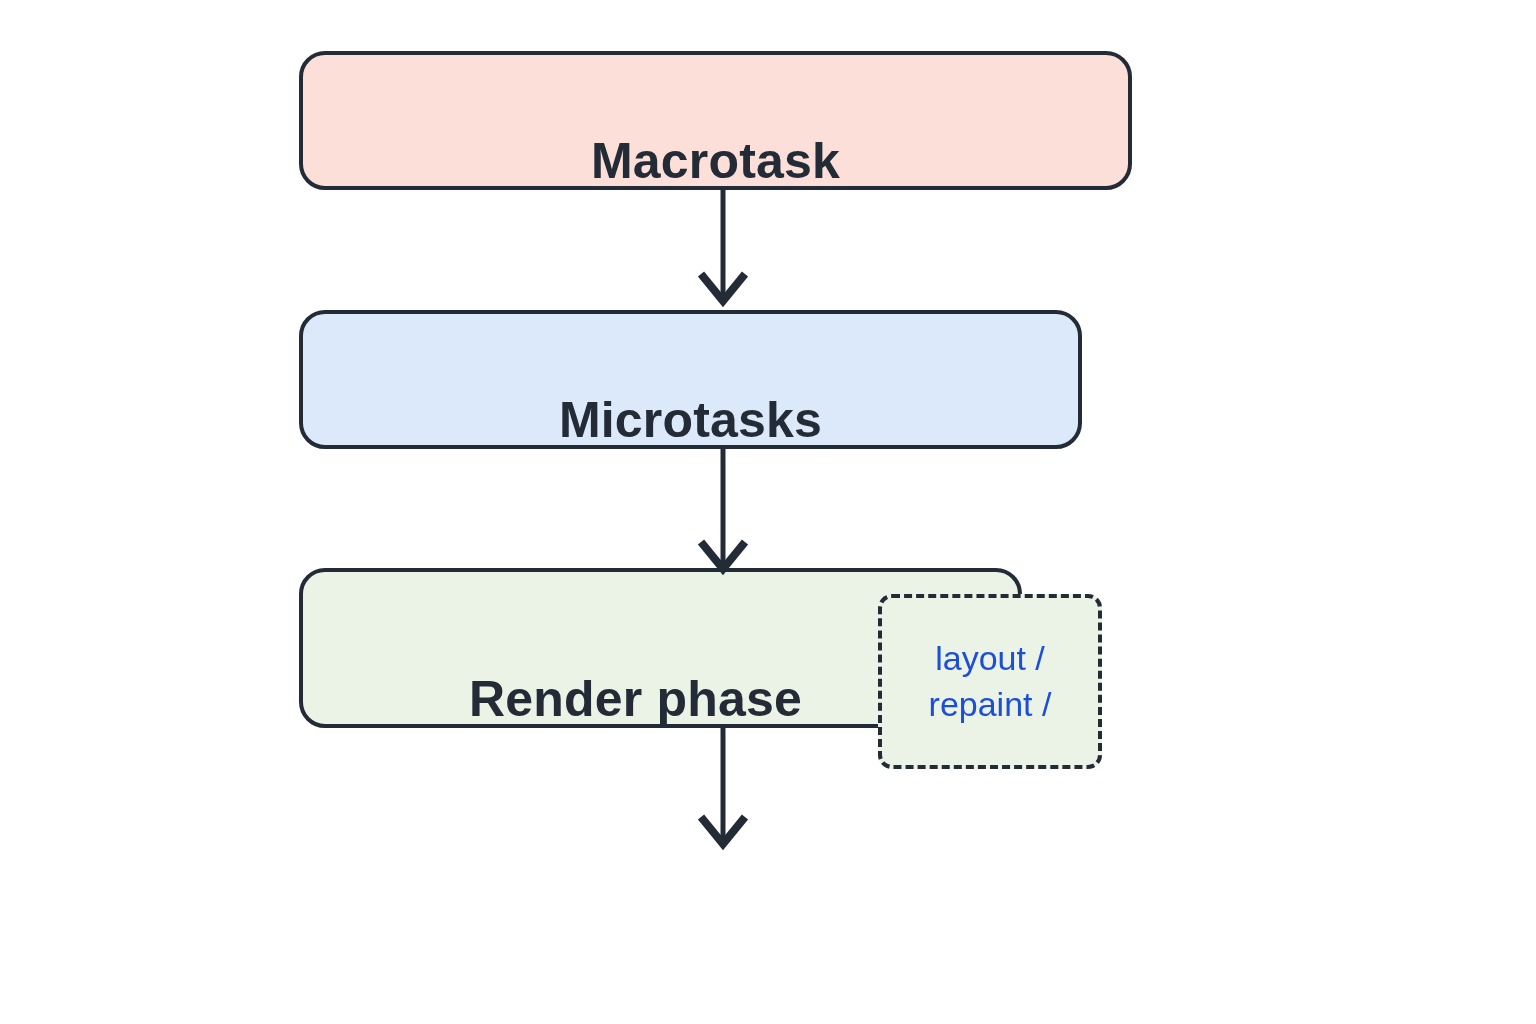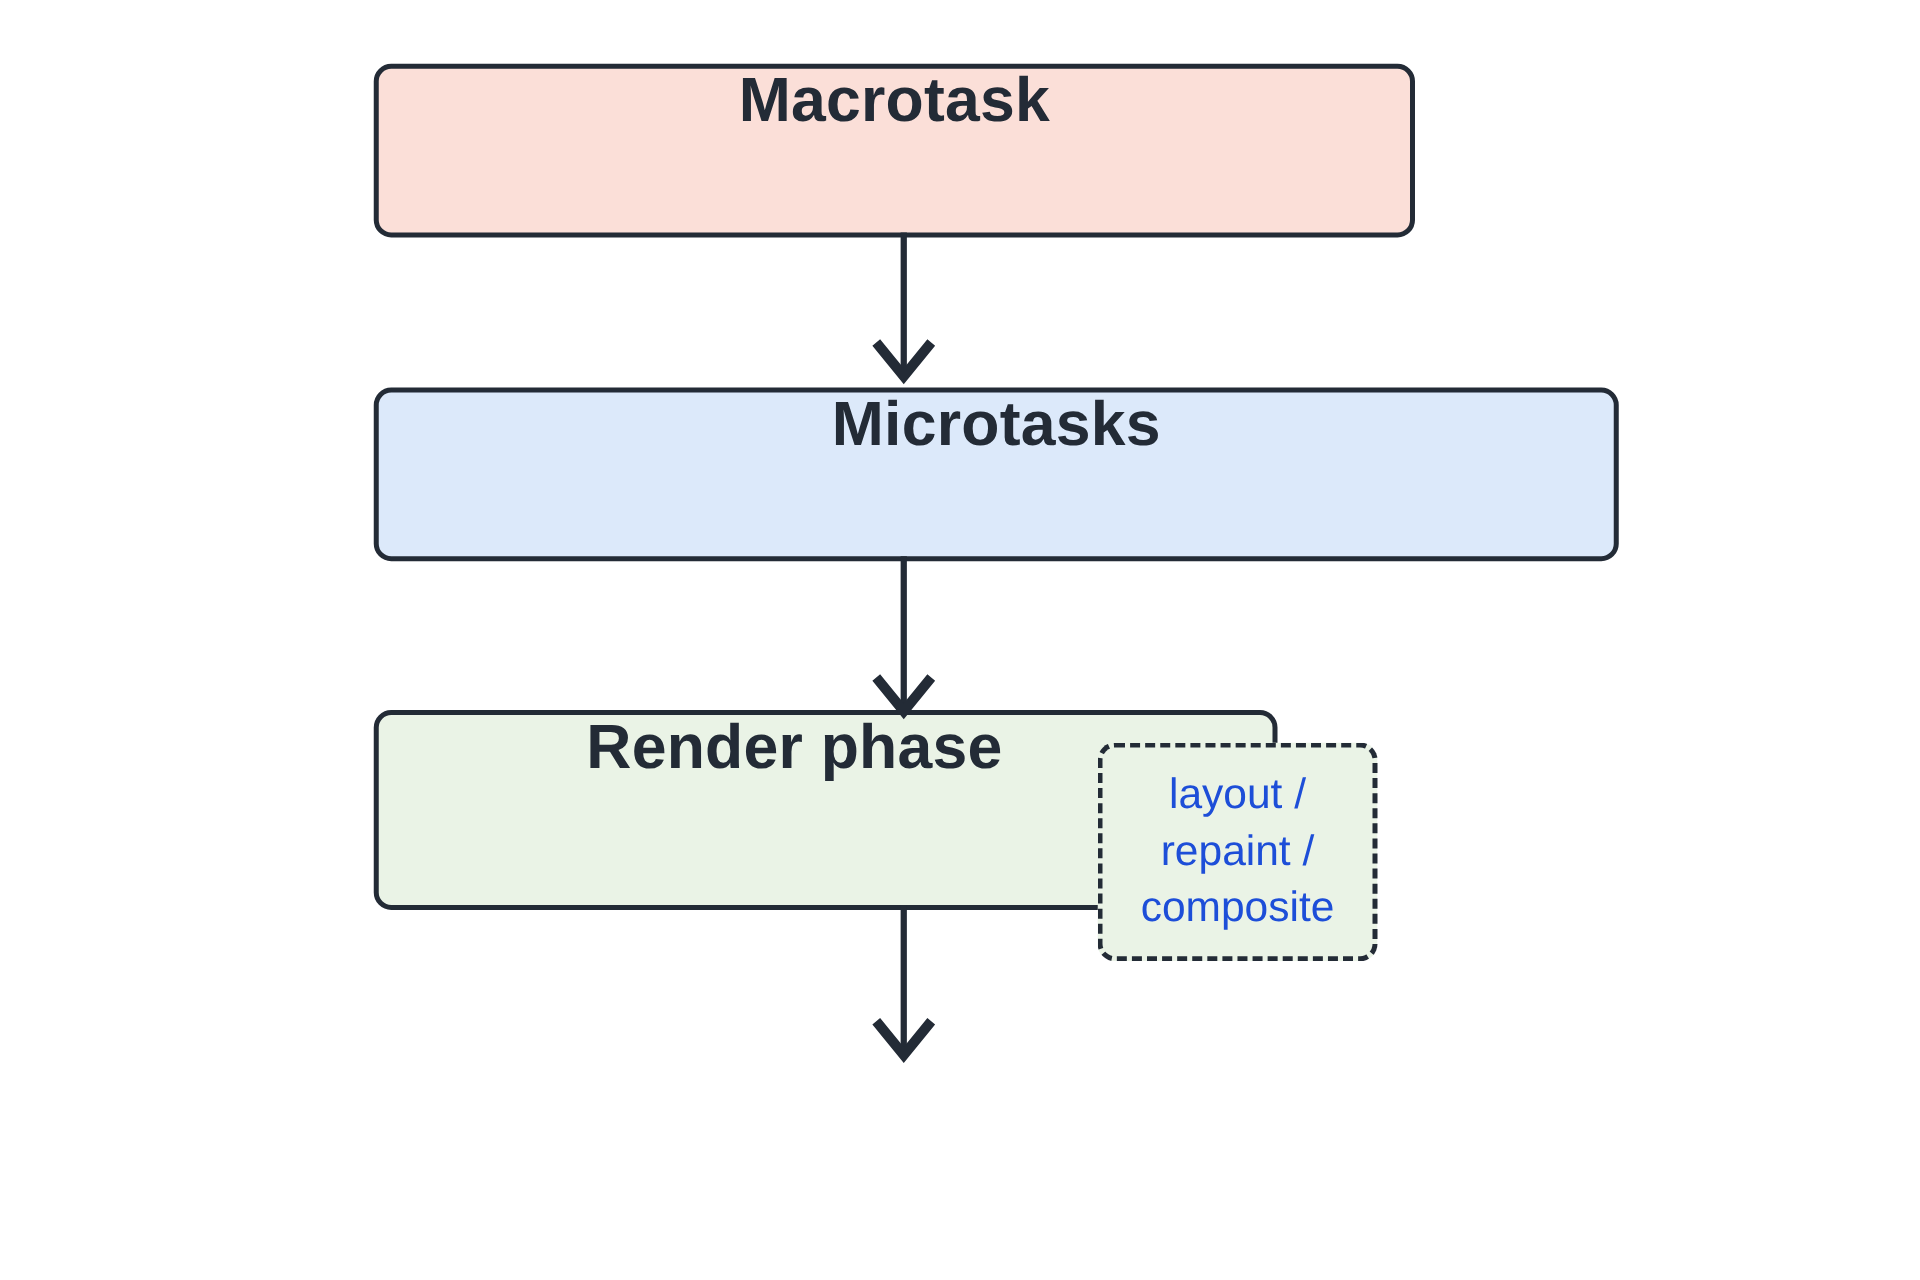--- a/index.html
+++ b/index.html
@@ -18,42 +18,42 @@
     width: 1536px;
     height: 1024px;
     background: #ffffff;
   }
 
   
   .node {
     position: absolute;
     box-sizing: border-box;
     border: 4px solid #232b36;
-    border-radius: 14px;
+    border-radius: 26px;
     display: flex;
-    align-items: flex-start;
+    align-items: flex-end;
     justify-content: center;
   }
   .node-label {
     font-size: 50px;
     font-weight: 700;
     color: #232b36;
     letter-spacing: 0.2px;
     line-height: 1;
     white-space: nowrap;
   }
 
   
   #node-macrotask {
     left: 299px;  top: 51px;
     width: 833px; height: 139px;
   }
   #node-microtasks {
     left: 299px;  top: 310px;
-    width: 996px; height: 139px;
+    width: 783px; height: 139px;
   }
   #node-render-phase {
     left: 299px;  top: 568px;
     width: 723px; height: 160px;
     justify-content: flex-start;
   }
   #node-render-phase .node-label {
     margin-left: 166px;
   }
   #node-next-tick {
@@ -123,21 +123,20 @@
     </svg>
   </div>
 
   <div class="node" id="node-render-phase" style="background:#eaf3e6;">
     <span class="node-label">Render phase</span>
   </div>
 
   <div id="annotation-render-details">
     <span class="annotation-line">layout /</span>
     <span class="annotation-line">repaint /</span>
-    <span class="annotation-line">composite</span>
   </div>
 
   <div class="arrow" id="arrow-3">
     <svg width="60" height="123" viewBox="0 0 60 123" aria-hidden="true">
       <line x1="30" y1="0" x2="30" y2="117" stroke="#232b36" stroke-width="5"></line>
       <polyline points="8,93 30,120 52,93" fill="none" stroke="#232b36" stroke-width="8" stroke-linecap="butt" stroke-linejoin="miter"></polyline>
     </svg>
   </div>
 
 

